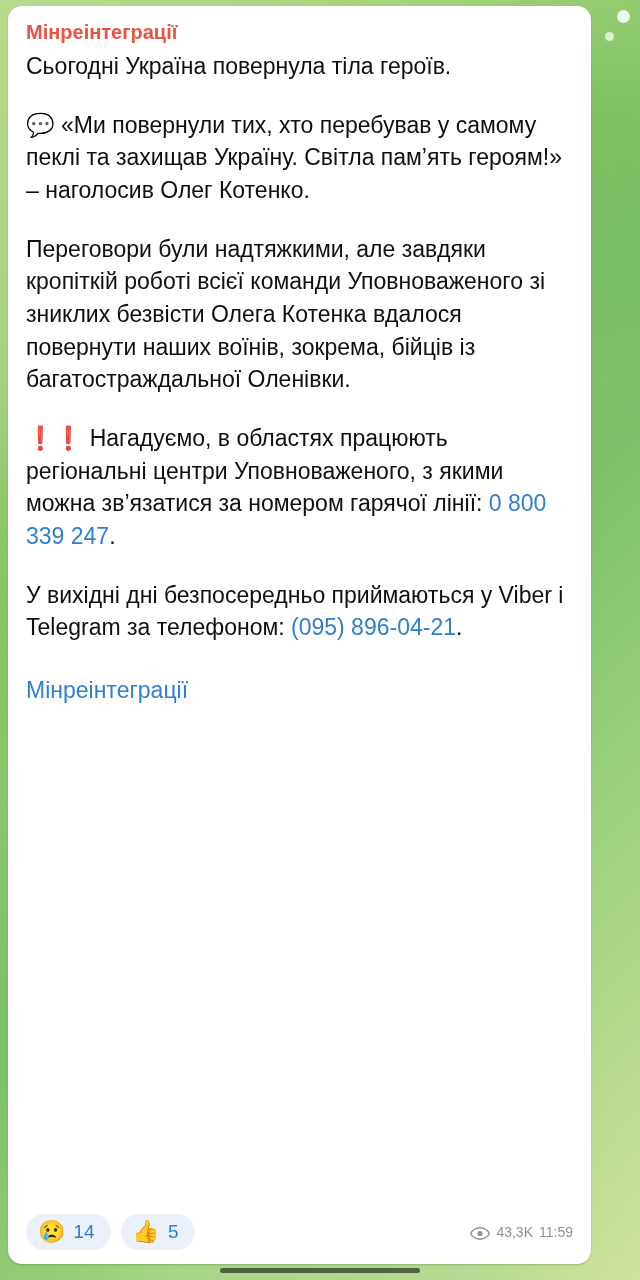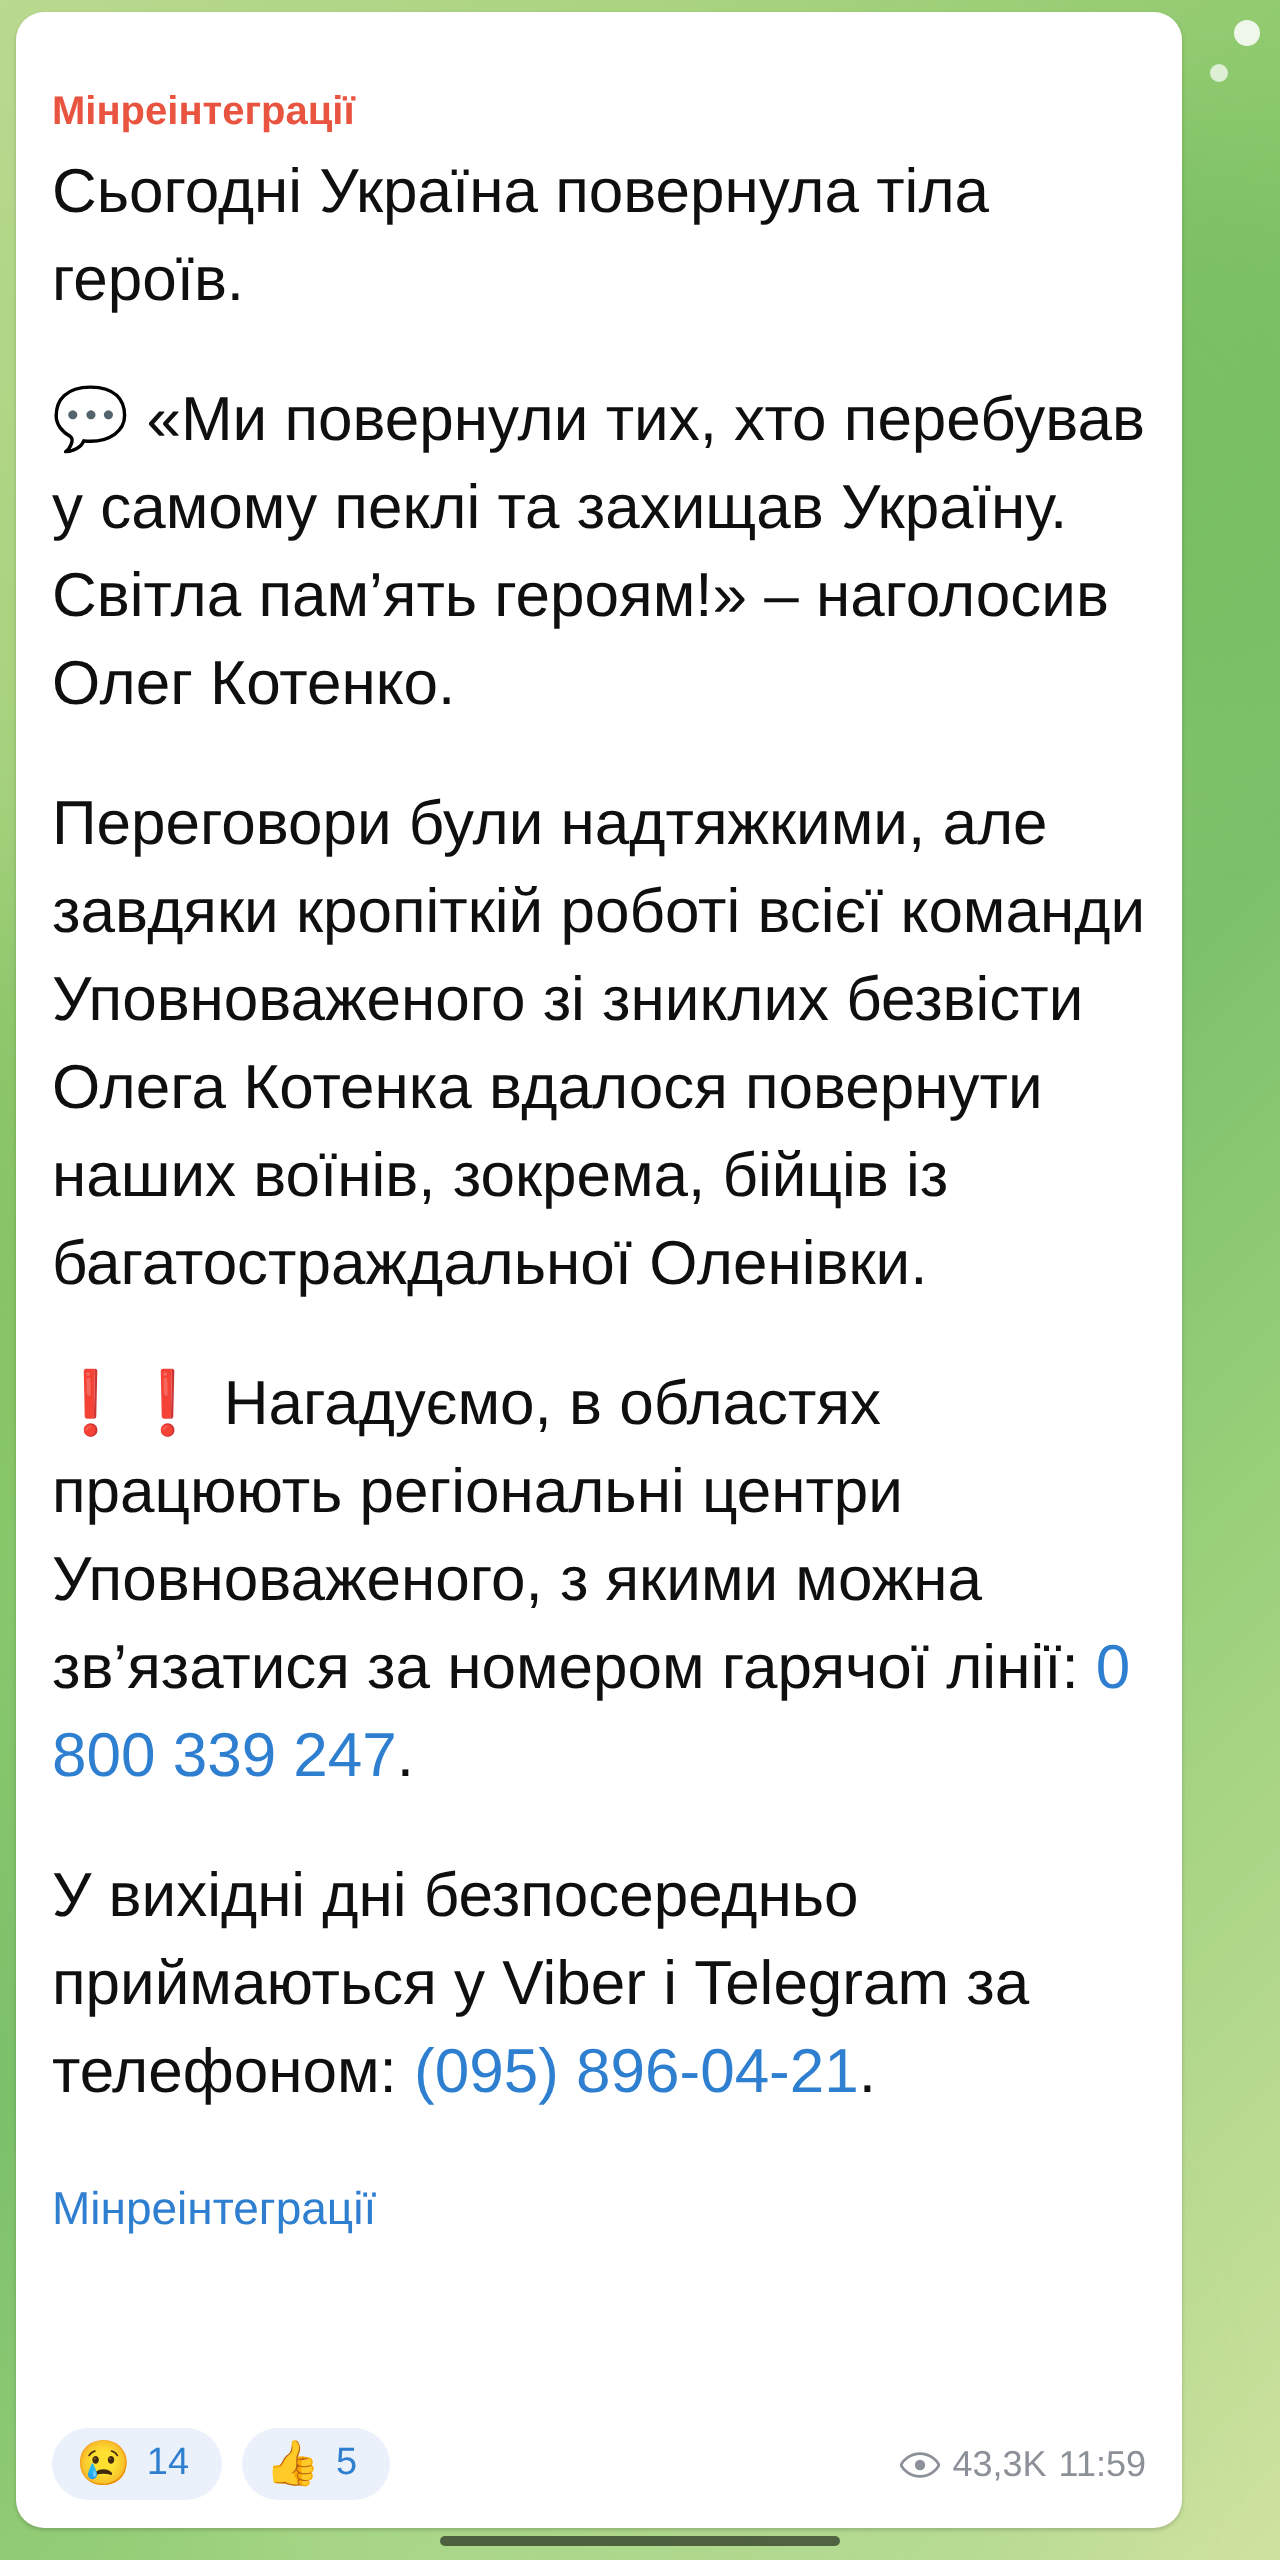--- a/index.html
+++ b/index.html
@@ -37,21 +37,20 @@
     box-shadow: 0 1px 2px rgba(0,0,0,0.18);
     overflow: hidden;
     display: flex;
     flex-direction: column;
   }
 
   .msg-content {
     padding: 14px 18px 0 18px;
     flex: 1 1 auto;
     overflow: hidden;
-    margin-top: 24px;
   }
 
   .channel-name {
     color: #e8543f;
     font-size: 20px;
     font-weight: 600;
     line-height: 1.2;
     margin-bottom: 6px;
     cursor: pointer;
   }
@@ -59,21 +58,21 @@
   .msg-title {
     font-size: 24px;
     font-weight: 700;
     color: #0f0f0f;
     line-height: 1.35;
     margin: 0 0 26px 0;
   }
   .msg-title .emoji { font-weight: 400; }
 
   .para {
-    font-size: 31px;
+    font-size: 23px;
     color: #0f0f0f;
     line-height: 1.42;
     margin: 0 0 26px 0;
   }
   .para:last-of-type { margin-bottom: 0; }
 
   .link {
     color: #2f7fd1;
     text-decoration: none;
     cursor: pointer;
@@ -104,24 +103,24 @@
     border-radius: 22px;
     padding: 7px 16px 7px 12px;
     cursor: pointer;
   }
   .reaction .emo { font-size: 22px; line-height: 1; }
   .reaction .cnt { font-size: 19px; color: #2f7fd1; font-weight: 500; text-align: right; }
 
   .meta {
     margin-left: auto;
     display: flex;
-    align-items: center;
+    align-items: flex-end;
     gap: 6px;
     color: #8c9099;
-    font-size: 18px;
+    font-size: 14px;
     white-space: nowrap;
   }
   .eye {
     display: inline-block;
     width: 20px;
     height: 13px;
     position: relative;
   }
   .eye svg { display:block; }
 

